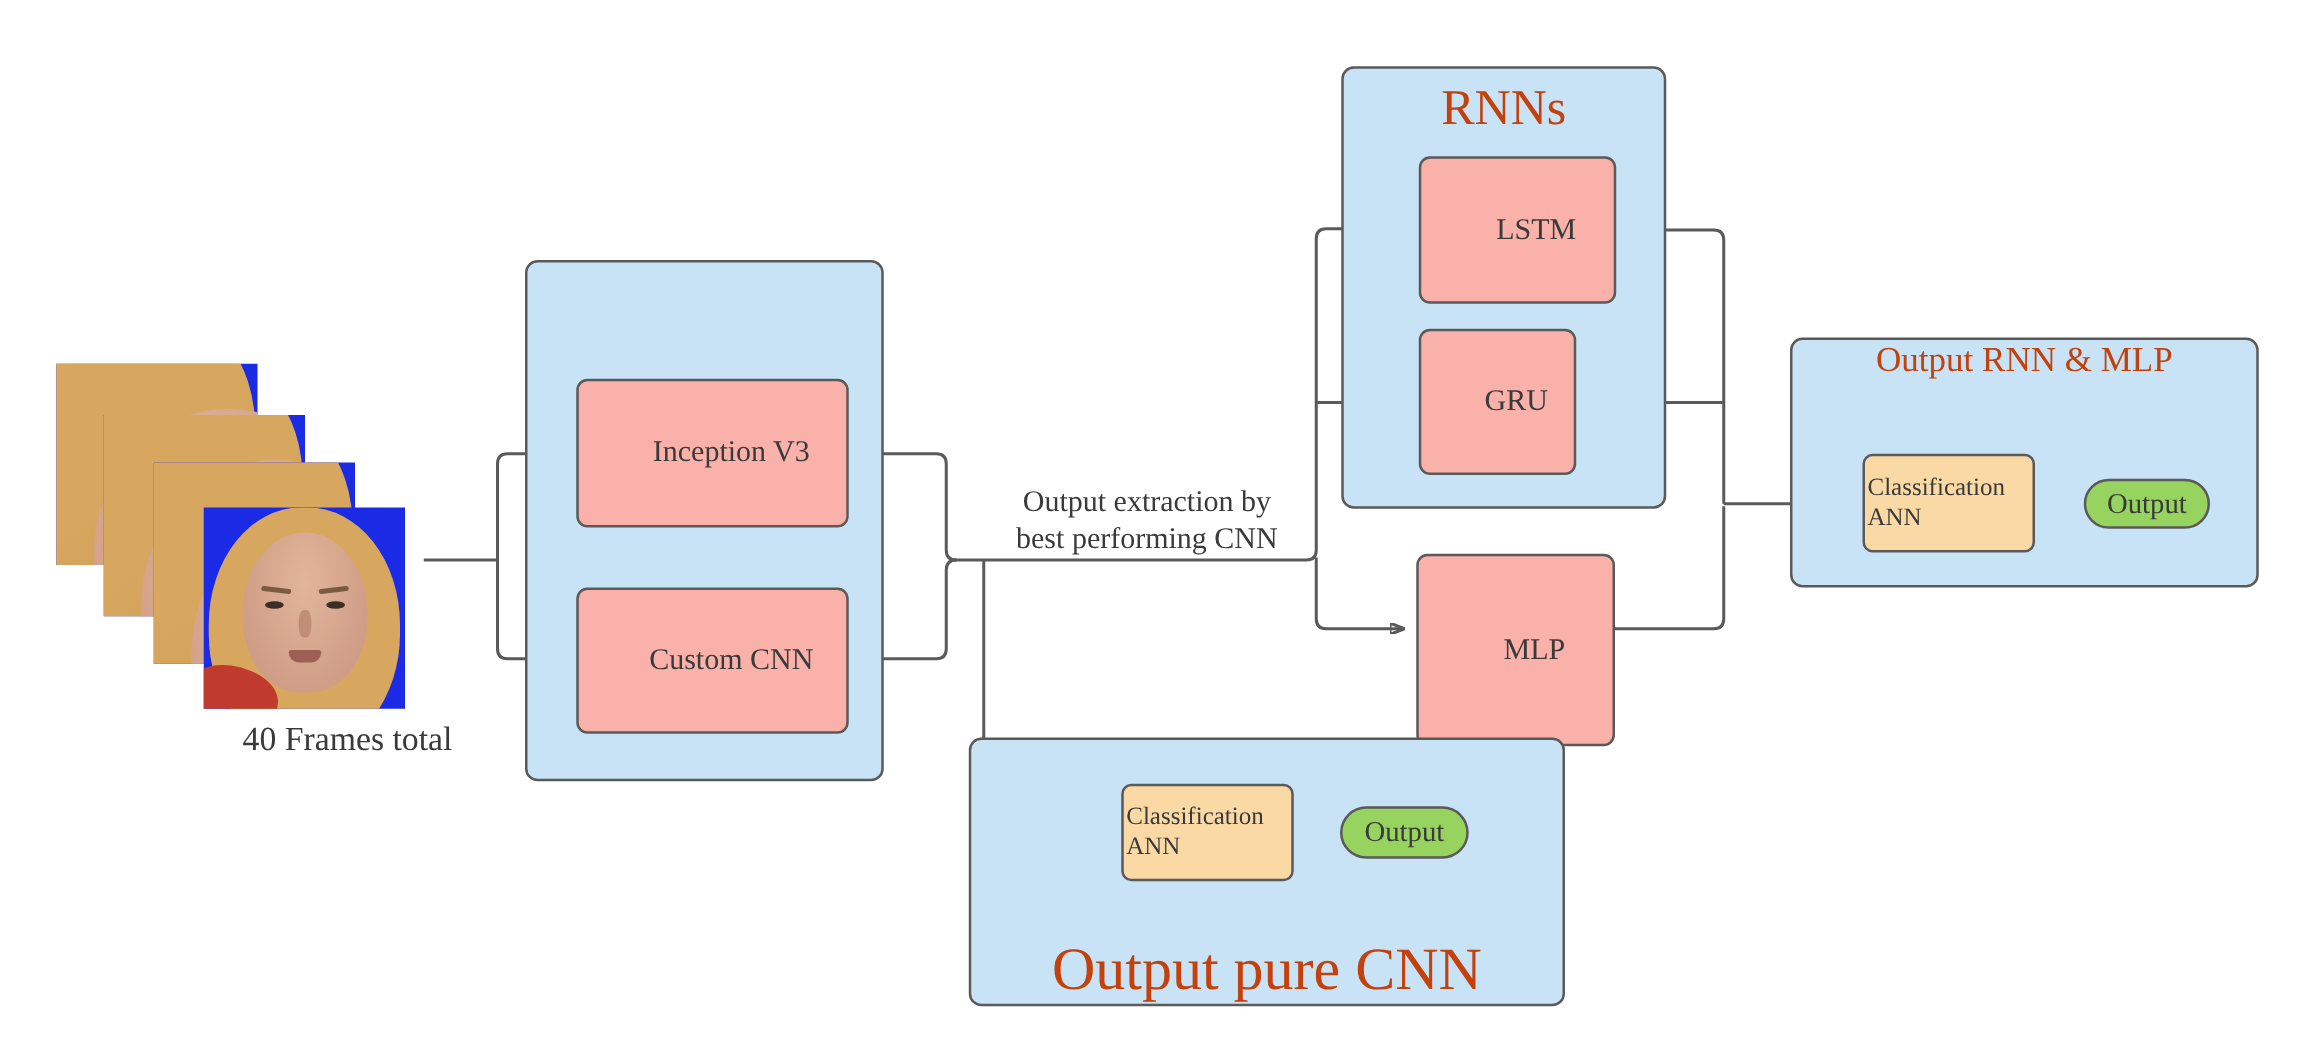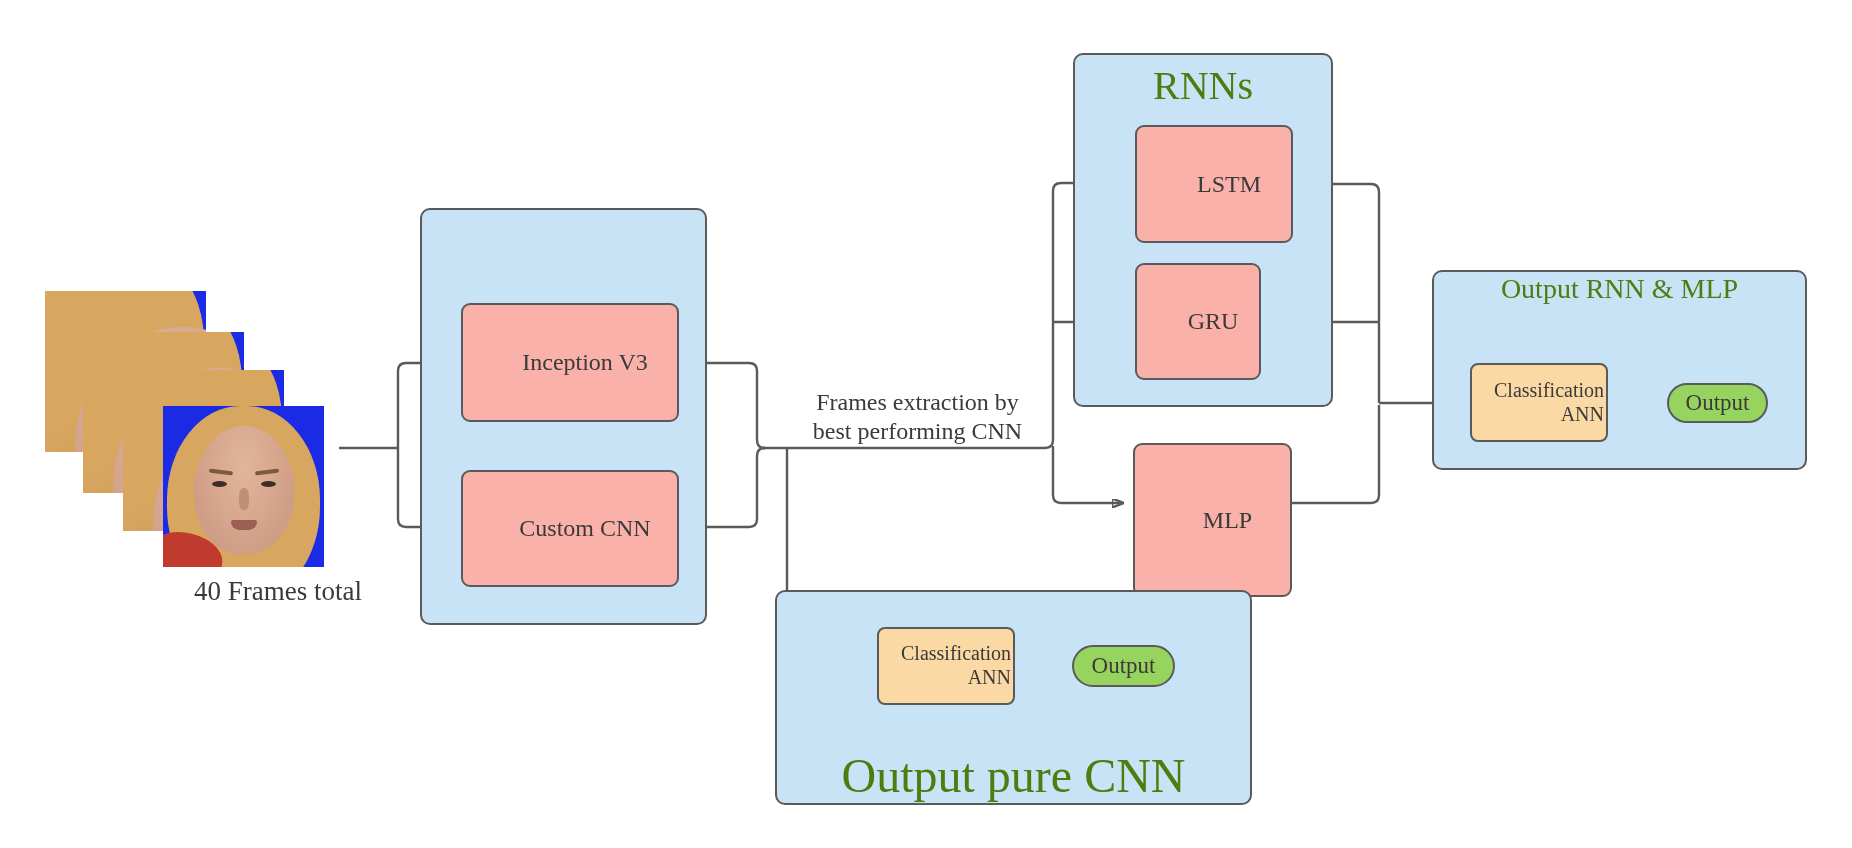--- a/index.html
+++ b/index.html
@@ -19,33 +19,33 @@
     font-family:"Liberation Serif","DejaVu Serif",serif;color:var(--text);
   }
   .wires{position:absolute;left:0;top:0;width:1852px;height:848px;pointer-events:none;}
   .wires path{fill:none;stroke:var(--stroke);stroke-width:2.4;}
   .group{
     position:absolute;background:var(--container-fill);
     border:2.5px solid var(--stroke);border-radius:10px;box-sizing:border-box;
   }
   .group-title{
     position:absolute;left:0;right:0;text-align:center;font-size:40px;line-height:1.1;
-    color:#4d7c0f;white-space:nowrap;
+    color:#c2410c;white-space:nowrap;
   }
   .node{
     position:absolute;background:var(--node-fill);
     border:2.5px solid var(--stroke);border-radius:9px;box-sizing:border-box;
     display:flex;align-items:center;justify-content:center;
     font-size:24px;text-align:center;padding-left:30px;
   }
   .classifier{
     position:absolute;background:var(--classifier-fill);
     border:2.5px solid var(--stroke);border-radius:8px;box-sizing:border-box;
     display:flex;align-items:center;justify-content:center;
-    font-size:20px;line-height:1.18;text-align:right;padding:2px;
+    font-size:20px;line-height:1.18;text-align:left;padding:2px;margin-left:20px;
   }
   .pill{
     position:absolute;background:var(--output-fill);
     border:2.5px solid var(--stroke);border-radius:22px;box-sizing:border-box;
     display:flex;align-items:center;justify-content:center;font-size:23px;
   }
   .note{
     position:absolute;text-align:center;font-size:24px;line-height:1.2;white-space:nowrap;
   }
   .caption{position:absolute;text-align:center;font-size:27px;}
@@ -133,21 +133,21 @@
     </div>
   </div>
   <div class="caption" style="left:148px;top:576px;width:260px">40 Frames total</div>
 
   <div class="group" style="left:420px;top:208px;width:287px;height:417px">
     <div class="node" style="left:39px;top:93px;width:218px;height:119px">Inception V3</div>
     <div class="node" style="left:39px;top:260px;width:218px;height:117px">Custom CNN</div>
   </div>
 
   <div class="note" style="left:760px;top:388px;width:315px">
-    <div>Frames extraction by</div>
+    <div>Output extraction by</div>
     <div>best performing CNN</div>
   </div>
 
   <div class="group" style="left:1073px;top:53px;width:260px;height:354px">
     <div class="group-title" style="top:9px">RNNs</div>
     <div class="node" style="left:60px;top:70px;width:158px;height:118px">LSTM</div>
     <div class="node" style="left:60px;top:208px;width:126px;height:117px">GRU</div>
   </div>
 
   <div class="node" style="left:1133px;top:443px;width:159px;height:154px">MLP</div>

